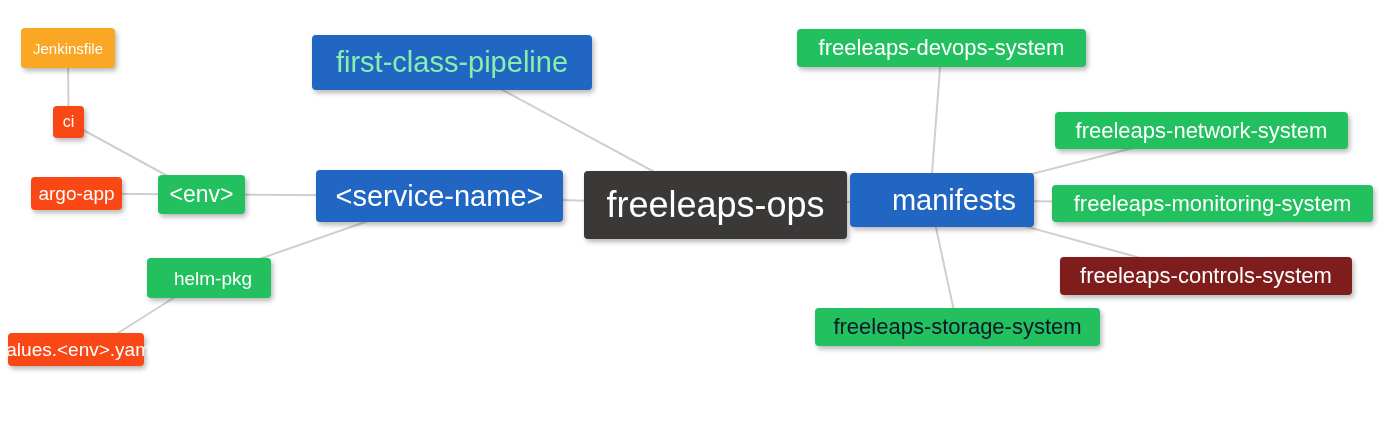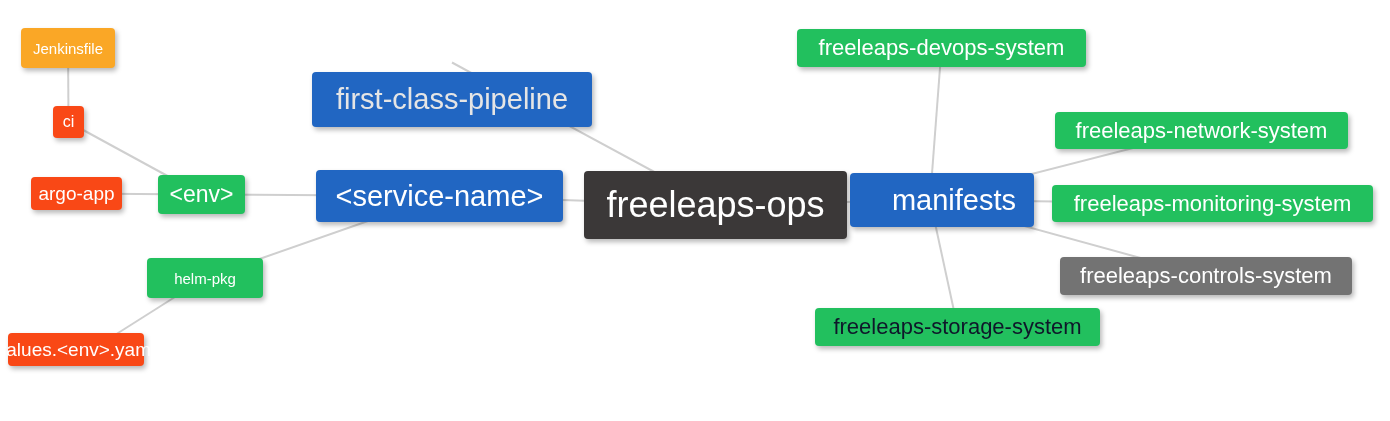--- a/index.html
+++ b/index.html
@@ -42,24 +42,24 @@
       <line x1="930" y1="200" x2="1201.5" y2="130.5" stroke="#cfcfcf" stroke-width="2"></line>
       <line x1="930" y1="200" x2="1212.5" y2="203.5" stroke="#cfcfcf" stroke-width="2"></line>
       <line x1="930" y1="200" x2="1206" y2="276" stroke="#cfcfcf" stroke-width="2"></line>
       <line x1="930" y1="200" x2="957.5" y2="327" stroke="#cfcfcf" stroke-width="2"></line>
     </svg>
 
   <div class="node" style="left: 21px; top: 28px; width: 94px; height: 40px; font-size: 15px; background: rgb(250, 167, 38); color: rgb(255, 255, 255);">Jenkinsfile</div>
   <div class="node" style="left: 53px; top: 106px; width: 31px; height: 32px; font-size: 16px; background: rgb(249, 72, 22); color: rgb(255, 255, 255);">ci</div>
   <div class="node" style="left: 31px; top: 177px; width: 91px; height: 33px; font-size: 19px; background: rgb(249, 72, 22); color: rgb(255, 255, 255);">argo-app</div>
   <div class="node" style="left: 158px; top: 175px; width: 87px; height: 39px; font-size: 23px; background: rgb(34, 192, 94); color: rgb(255, 255, 255);">&lt;env&gt;</div>
-  <div class="node" style="left: 147px; top: 258px; width: 116px; height: 40px; font-size: 15px; background: rgb(34, 192, 94); color: rgb(255, 255, 255);">helm-pkg</div>
+  <div class="node" style="left: 147px; top: 258px; width: 116px; height: 40px; font-size: 19px; background: rgb(34, 192, 94); color: rgb(255, 255, 255); padding-left: 8px;">helm-pkg</div>
   <div class="node" style="left: 8px; top: 333px; width: 136px; height: 33px; font-size: 19px; background: rgb(249, 72, 22); color: rgb(255, 255, 255);">values.&lt;env&gt;.yaml</div>
   <div class="node" style="left: 316px; top: 170px; width: 247px; height: 52px; font-size: 29px; background: rgb(33, 102, 194); color: rgb(255, 255, 255);">&lt;service-name&gt;</div>
-  <div class="node" style="left: 312px; top: 35px; width: 280px; height: 55px; font-size: 29px; background: rgb(33, 102, 194); color: #e5e5e5; margin-top: 37px;">first-class-pipeline</div>
+  <div class="node" style="left: 312px; top: 35px; width: 280px; height: 55px; font-size: 29px; background: rgb(33, 102, 194); color: #86efac;">first-class-pipeline</div>
   <div class="node" style="left: 584px; top: 171px; width: 263px; height: 68px; font-size: 36px; background: rgb(59, 56, 56); color: rgb(255, 255, 255);">freeleaps-ops</div>
   <div class="node" style="left: 850px; top: 173px; width: 160px; height: 54px; font-size: 29px; background: rgb(33, 102, 194); color: rgb(255, 255, 255); padding-left: 24px;">manifests</div>
   <div class="node" style="left: 797px; top: 29px; width: 289px; height: 38px; font-size: 22px; background: rgb(34, 192, 94); color: rgb(255, 255, 255);">freeleaps-devops-system</div>
   <div class="node" style="left: 1055px; top: 112px; width: 293px; height: 37px; font-size: 22px; background: rgb(34, 192, 94); color: rgb(255, 255, 255);">freeleaps-network-system</div>
   <div class="node" style="left: 1052px; top: 185px; width: 321px; height: 37px; font-size: 22px; background: rgb(34, 192, 94); color: rgb(255, 255, 255);">freeleaps-monitoring-system</div>
-  <div class="node" style="left: 1060px; top: 257px; width: 292px; height: 38px; font-size: 22px; background: #737373; color: rgb(255, 255, 255);">freeleaps-controls-system</div>
+  <div class="node" style="left: 1060px; top: 257px; width: 292px; height: 38px; font-size: 22px; background: #7f1d1d; color: rgb(255, 255, 255);">freeleaps-controls-system</div>
   <div class="node" style="left: 815px; top: 308px; width: 285px; height: 38px; font-size: 22px; background: rgb(34, 192, 94); color: #0f172a;">freeleaps-storage-system</div>
 </div>
 
 </body></html>

